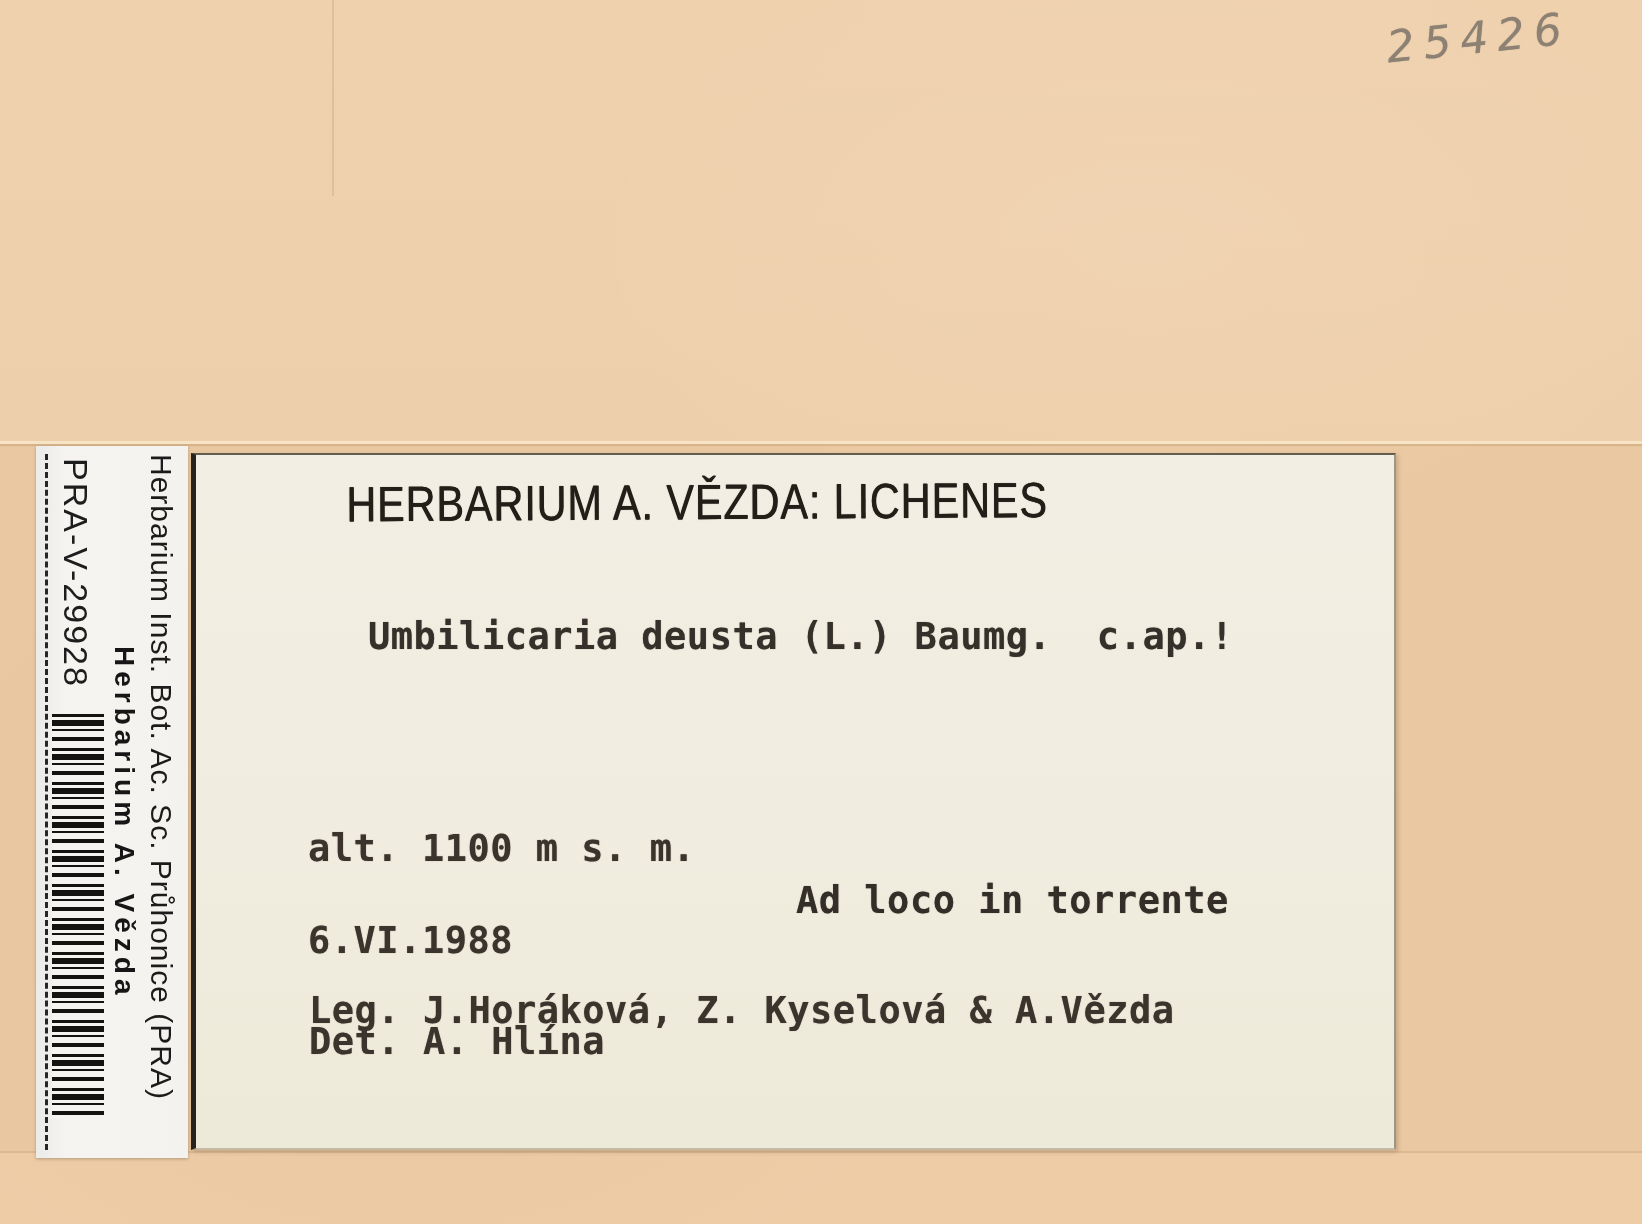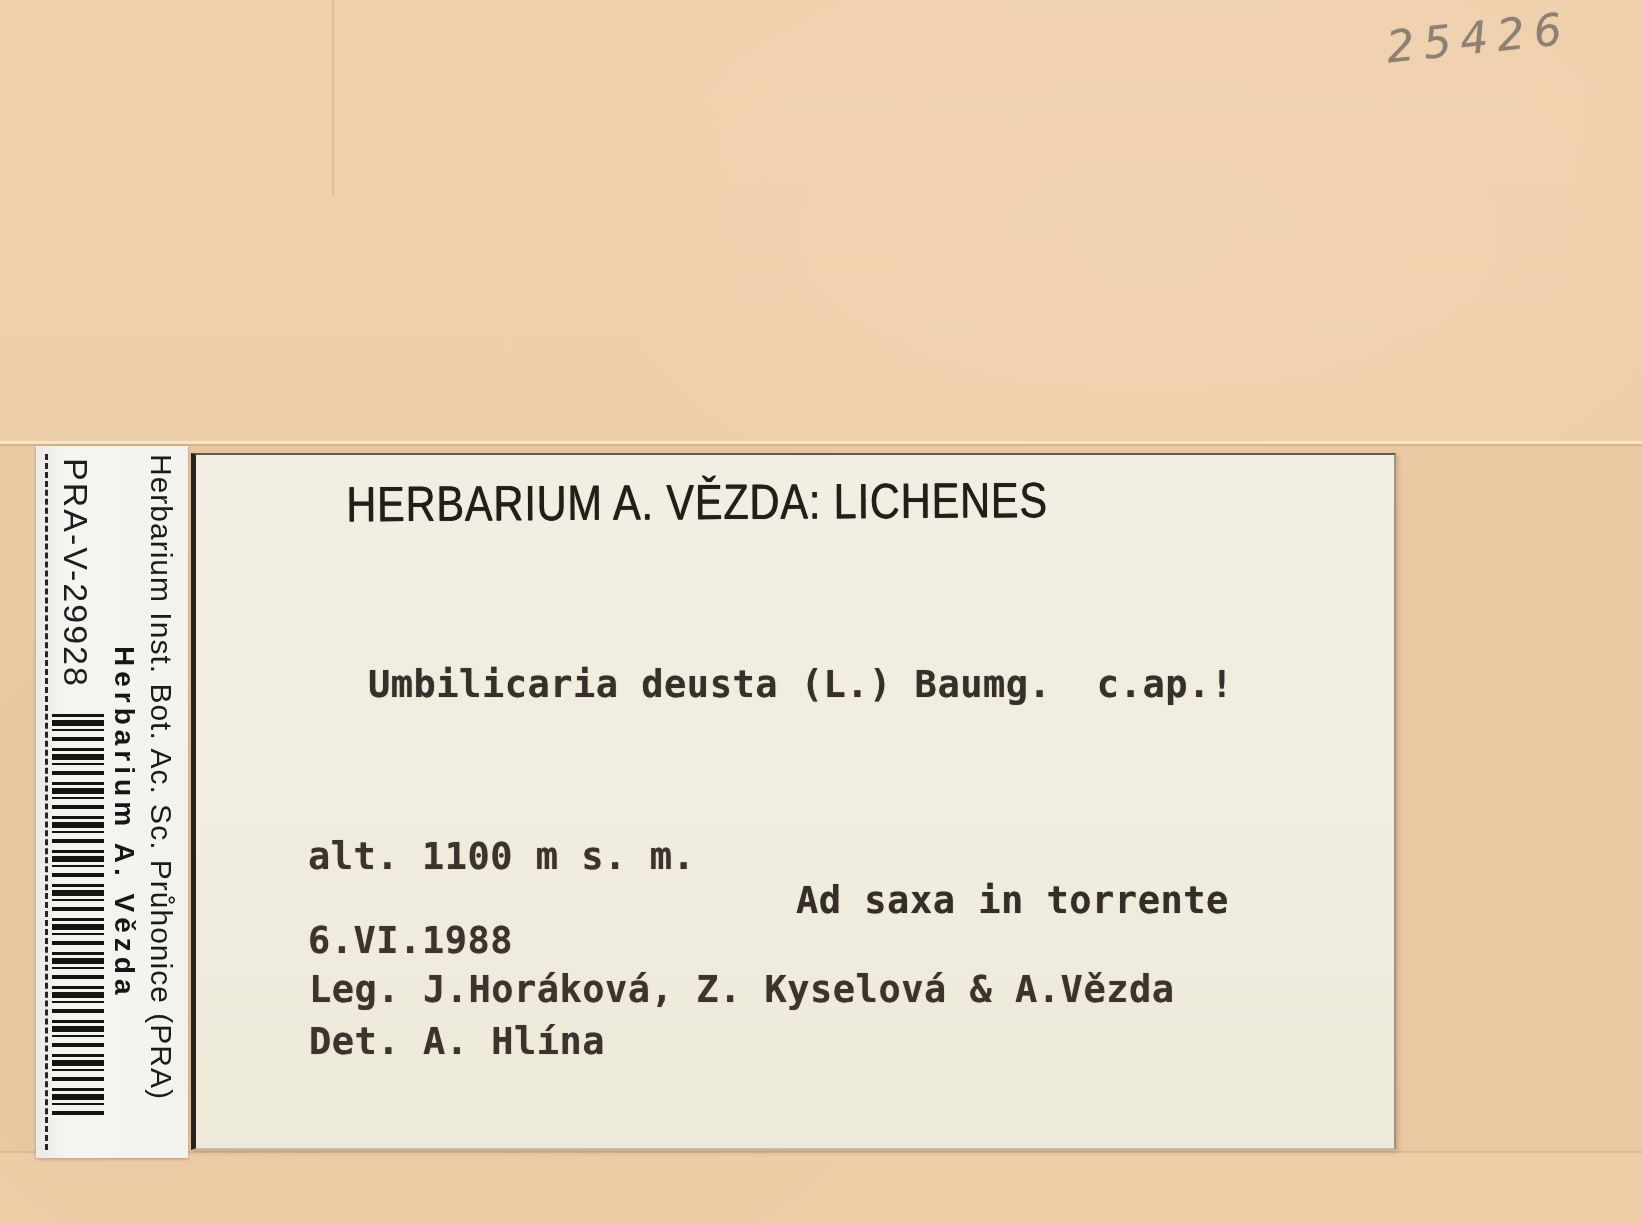--- a/index.html
+++ b/index.html
@@ -111,27 +111,27 @@
     position: absolute;
     font-family: "DejaVu Sans Mono", "Liberation Mono", monospace;
     font-weight: bold;
     font-size: 37px;
     line-height: 1;
     letter-spacing: 0.5px;
     color: #3a342d;
     white-space: pre;
     text-shadow: 0 0 1px rgba(58,52,45,0.55);
   }
-  .tw-species  { left: 172px; top: 163px; color: #353029; margin-top: 48px; }
+  .tw-species  { left: 172px; top: 163px; color: #353029; }
   .tw-loc1     { left: 112px; top: 284px; }
   .tw-loc2     { left: 112px; top: 334px; }
-  .tw-loc3     { left: 112px; top: 383px; }
+  .tw-loc3     { left: 112px; top: 375px; }
   .tw-habitat  { left: 600px; top: 427px; color: #332e28; }
   .tw-date     { left: 112px; top: 467px; }
-  .tw-leg      { left: 113px; top: 516px; }
+  .tw-leg      { left: 113px; top: 537px; }
   .tw-det      { left: 113px; top: 568px; }
 </style>
 </head>
 <body>
 
 <div class="photo">
 
   <div class="band-top"></div>
   <div class="fold-line"></div>
   <div class="band-bottom"></div>
@@ -148,21 +148,21 @@
     <div class="v-text institution">Herbarium Inst. Bot. Ac. Sc. Průhonice (PRA)</div>
   </aside>
 
   <section class="main-label">
     <h1 class="stamp-title">HERBARIUM A. VĚZDA: LICHENES</h1>
 
     <div class="tw tw-species">Umbilicaria deusta (L.) Baumg.  c.ap.!</div>
 
     <div class="tw tw-loc3">alt. 1100 m s. m.</div>
 
-    <div class="tw tw-habitat">Ad saxa in torrente</div>
+    <div class="tw tw-habitat">Ad loco in torrente</div>
 
     <div class="tw tw-date">6.VI.1988</div>
 
     <div class="tw tw-leg">Leg. J.Horáková, Z. Kyselová &amp; A.Vězda</div>
 
     <div class="tw tw-det">Det. A. Hlína</div>
   </section>
 
 </div>
 

